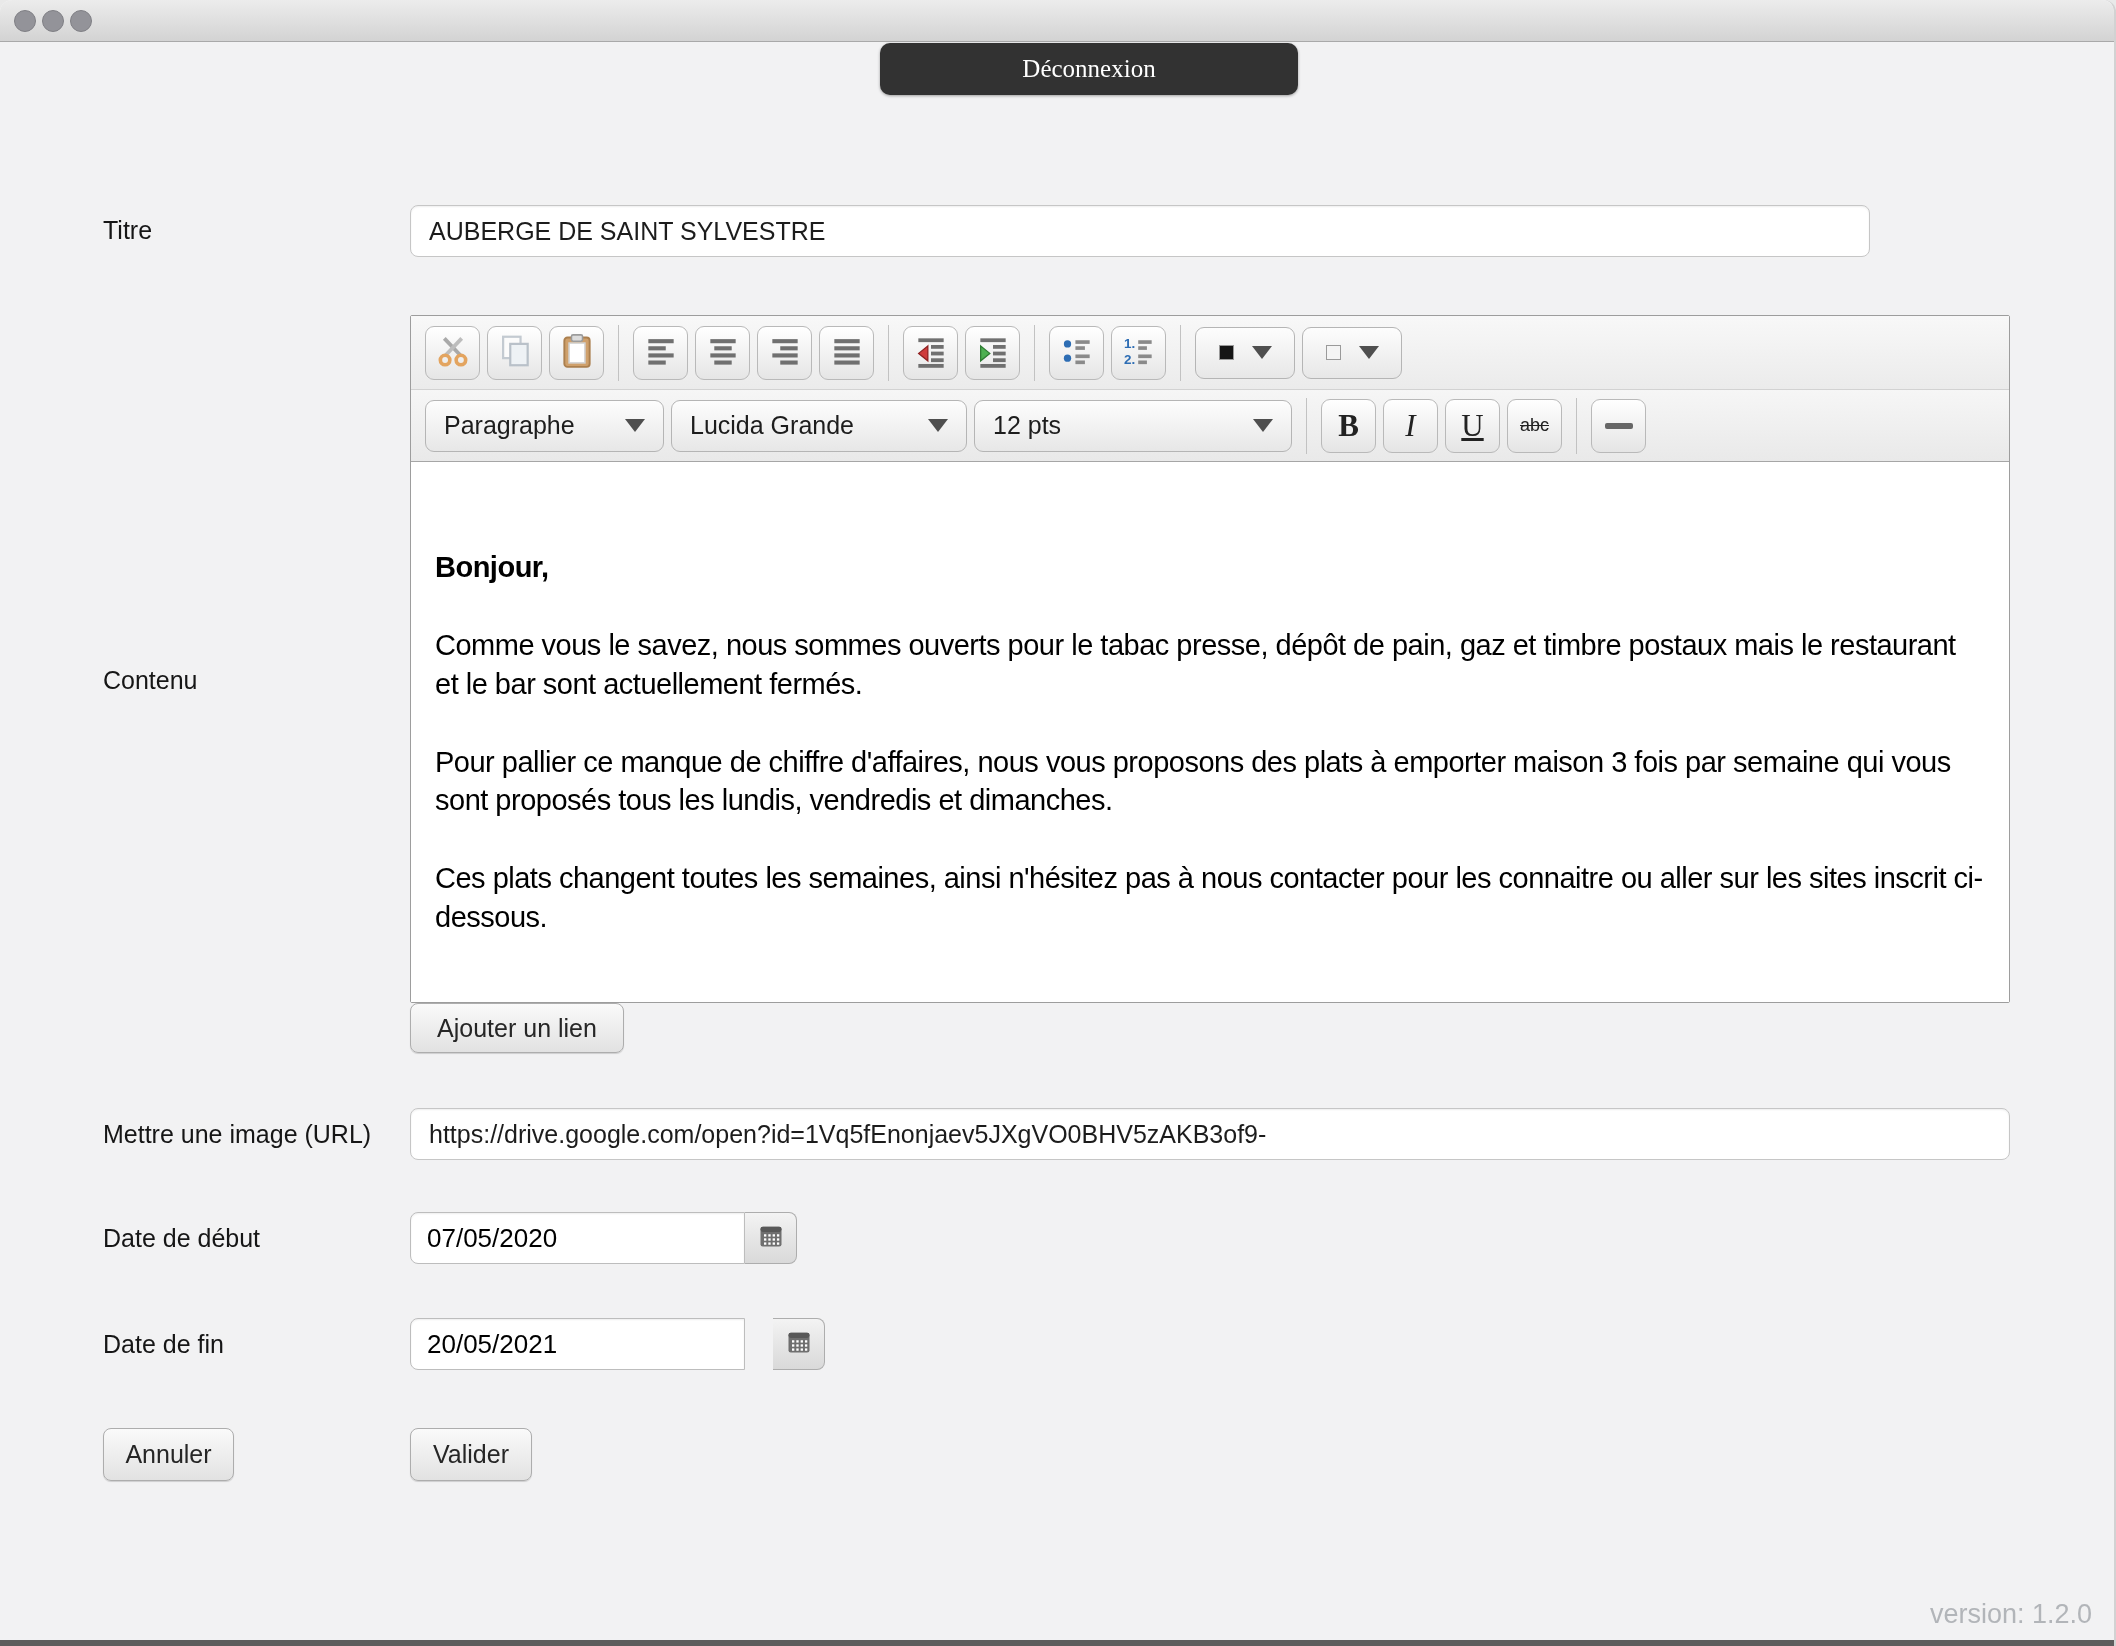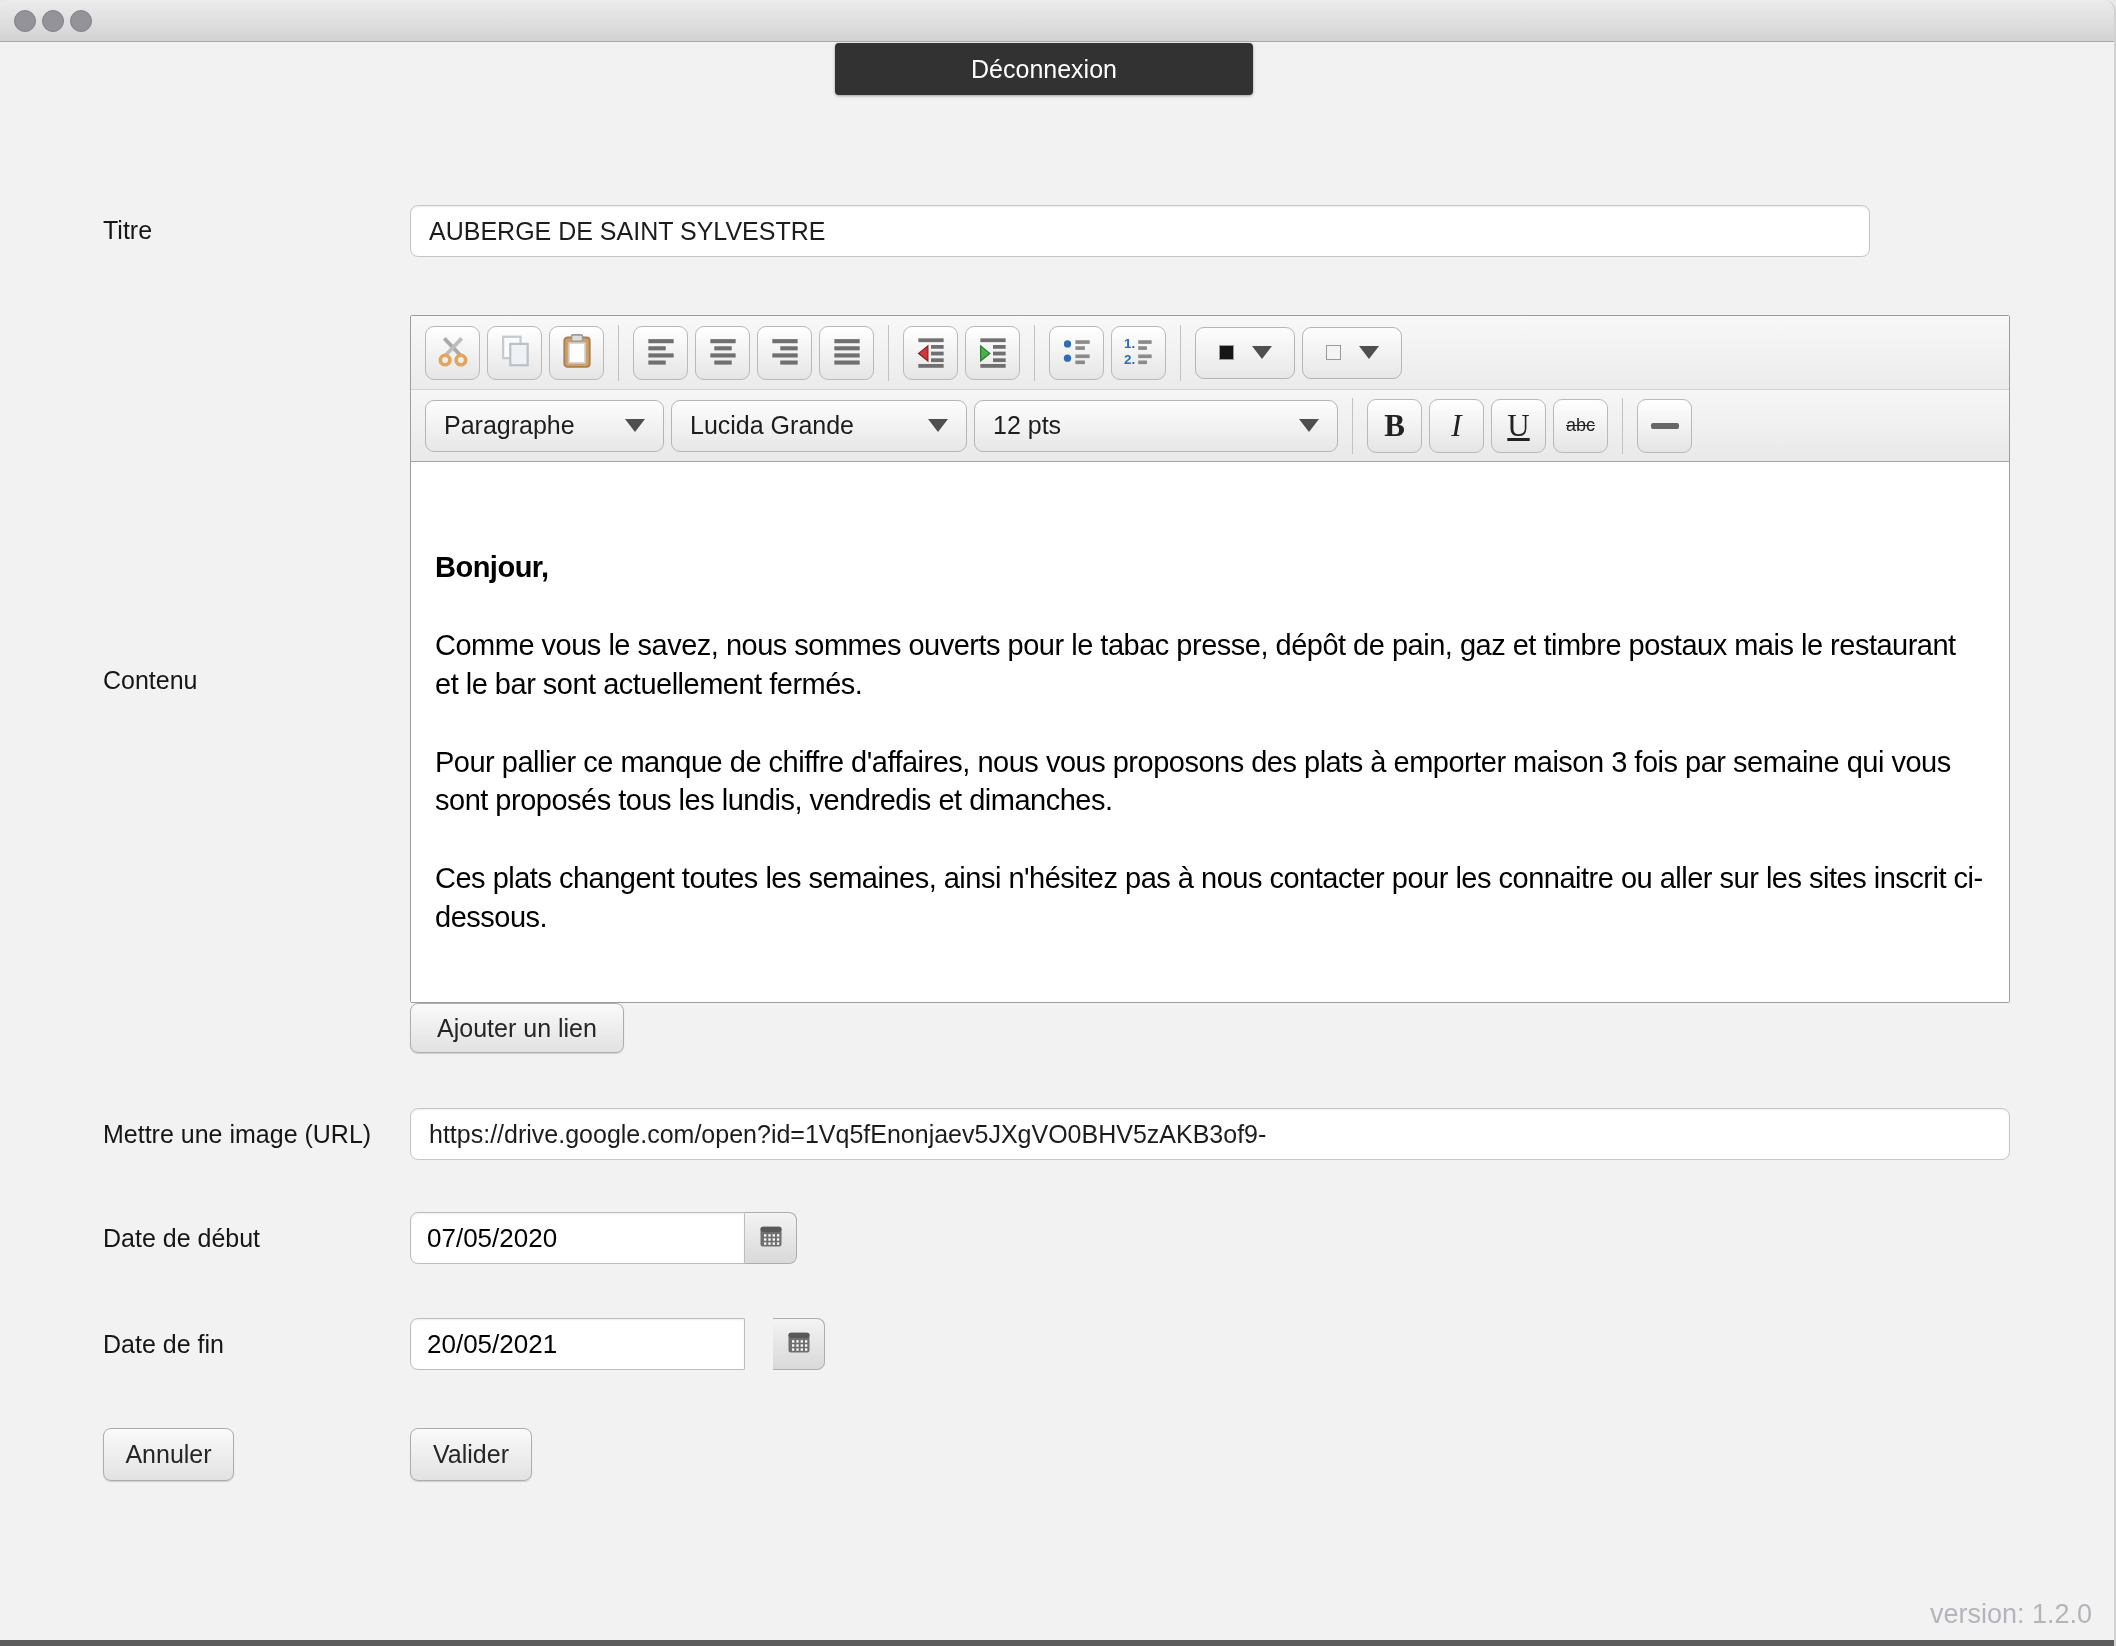--- a/index.html
+++ b/index.html
@@ -14,23 +14,23 @@
   .titlebar {
     position:absolute; left:0; top:0; width:100%; height:42px;
     background:linear-gradient(#ececec,#d3d3d3);
     border-bottom:1px solid #a9a9a9; border-radius:12px 12px 0 0;
   }
   .traffic { position:absolute; top:10px; width:22px; height:22px; border-radius:50%;
     background:#939399; border:1px solid #7f7f85; }
   .t1{left:14px;} .t2{left:42px;} .t3{left:70px;}
   
   .logout {
-    position:absolute; left:835px; top:43px; width:418px; height:52px;
-    color:#fff; border:none; border-radius:4px; font-size:25px;
-    font-family:Liberation Sans, sans-serif; display:flex; align-items:center; justify-content:center;
+    position:absolute; left:880px; top:43px; width:418px; height:52px;
+    color:#fff; border:none; border-radius:10px; font-size:25px;
+    font-family:Liberation Serif, serif; display:flex; align-items:center; justify-content:center;
     box-shadow:0 1px 3px rgba(0,0,0,.35); cursor:pointer;
   }
   
   .row-label { position:absolute; left:103px; font-size:25px; color:#161616; }
   .text-input {
     position:absolute; background:#fff; border:1px solid #c6c6c6; border-radius:8px;
     font-size:25px; color:#1c1c1c; padding:0 18px; font-family:inherit;
     box-shadow:inset 0 1px 2px rgba(0,0,0,.07);
   }
   .btn {
@@ -255,21 +255,21 @@
 
     <div class="tb-row tb-row2">
       <div class="tb-select" style="width:239px;">
         <span>Paragraphe</span>
         <span class="caret"></span>
       </div>
       <div class="tb-select" style="width:296px;">
         <span>Lucida Grande</span>
         <span class="caret"></span>
       </div>
-      <div class="tb-select" style="width:364px;gap:16px;">
+      <div class="tb-select" style="width:318px;gap:16px;">
         <span>12 pts</span>
         <span class="caret"></span>
       </div>
 
       <div class="tb-sep"></div>
 
       <div class="tb-btn">
         <span class="serif-glyph" style="font-weight:bold;">B</span>
       </div>
       <div class="tb-btn">

